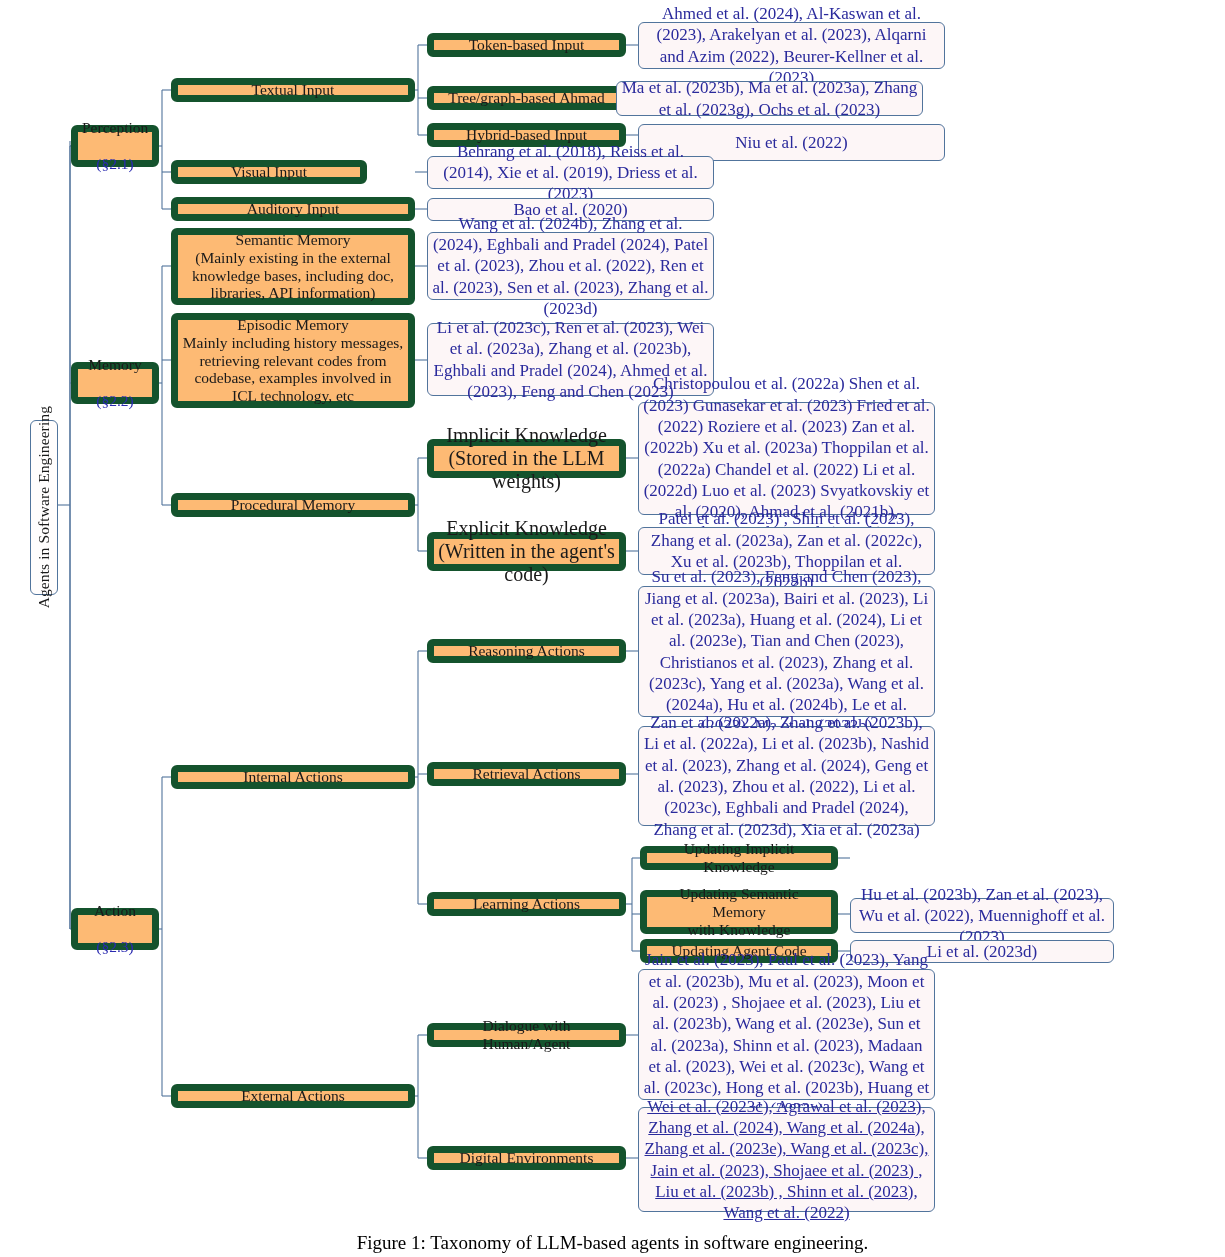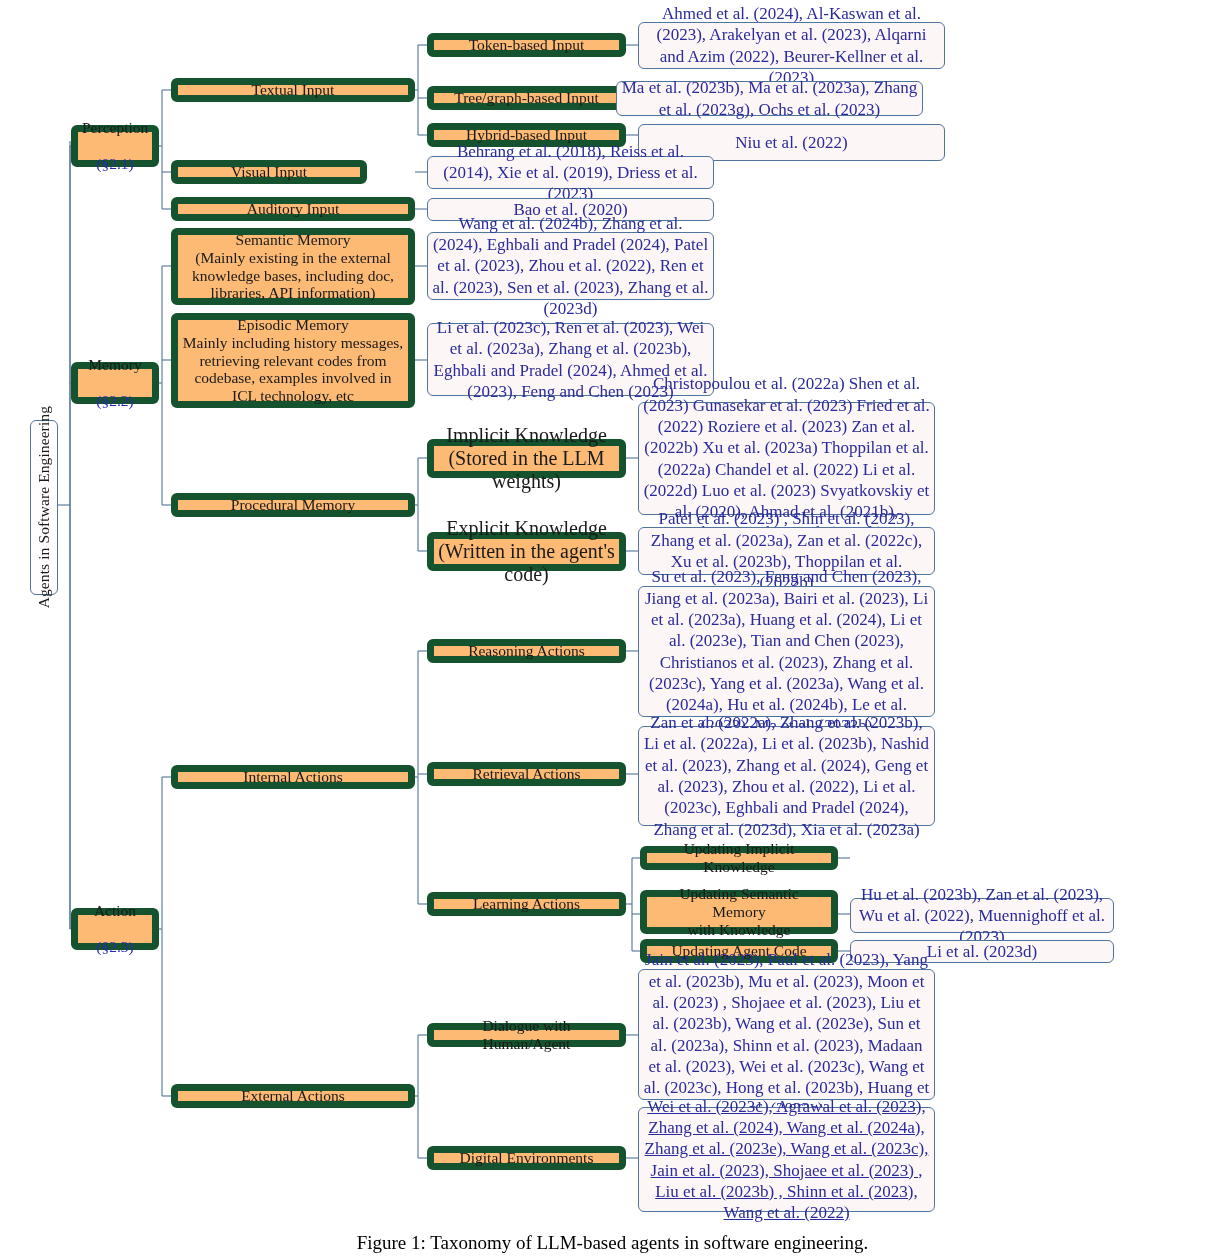--- a/index.html
+++ b/index.html
@@ -219,21 +219,21 @@
   </div>
 
   <div class="node lbl" style="left:171px;top:197px;width:244px;height:24px;">
     <span>Auditory Input</span>
   </div>
 
   <div class="node lbl" style="left:427px;top:33px;width:199px;height:24px;">
     <span>Token-based Input</span>
   </div>
   <div class="node lbl" style="left:427px;top:86px;width:199px;height:24px;">
-    <span>Tree/graph-based Input</span>
+    <span>Tree/graph-based Ahmad</span>
   </div>
   <div class="node lbl" style="left:427px;top:123px;width:199px;height:24px;">
     <span>Hybrid-based Input</span>
   </div>
 
   <div class="cite" style="left:638px;top:22px;width:307px;height:47px;">
     <span>Ahmed et al. (2024), Al-Kaswan et al. (2023), Arakelyan et al. (2023),  Alqarni and Azim (2022), Beurer-Kellner et al. (2023)</span>
   </div>
   <div class="cite" style="left:616px;top:81px;width:307px;height:35px;">
     <span>Ma et al. (2023b),  Ma et al. (2023a), Zhang et al. (2023g), Ochs et al. (2023)</span>

